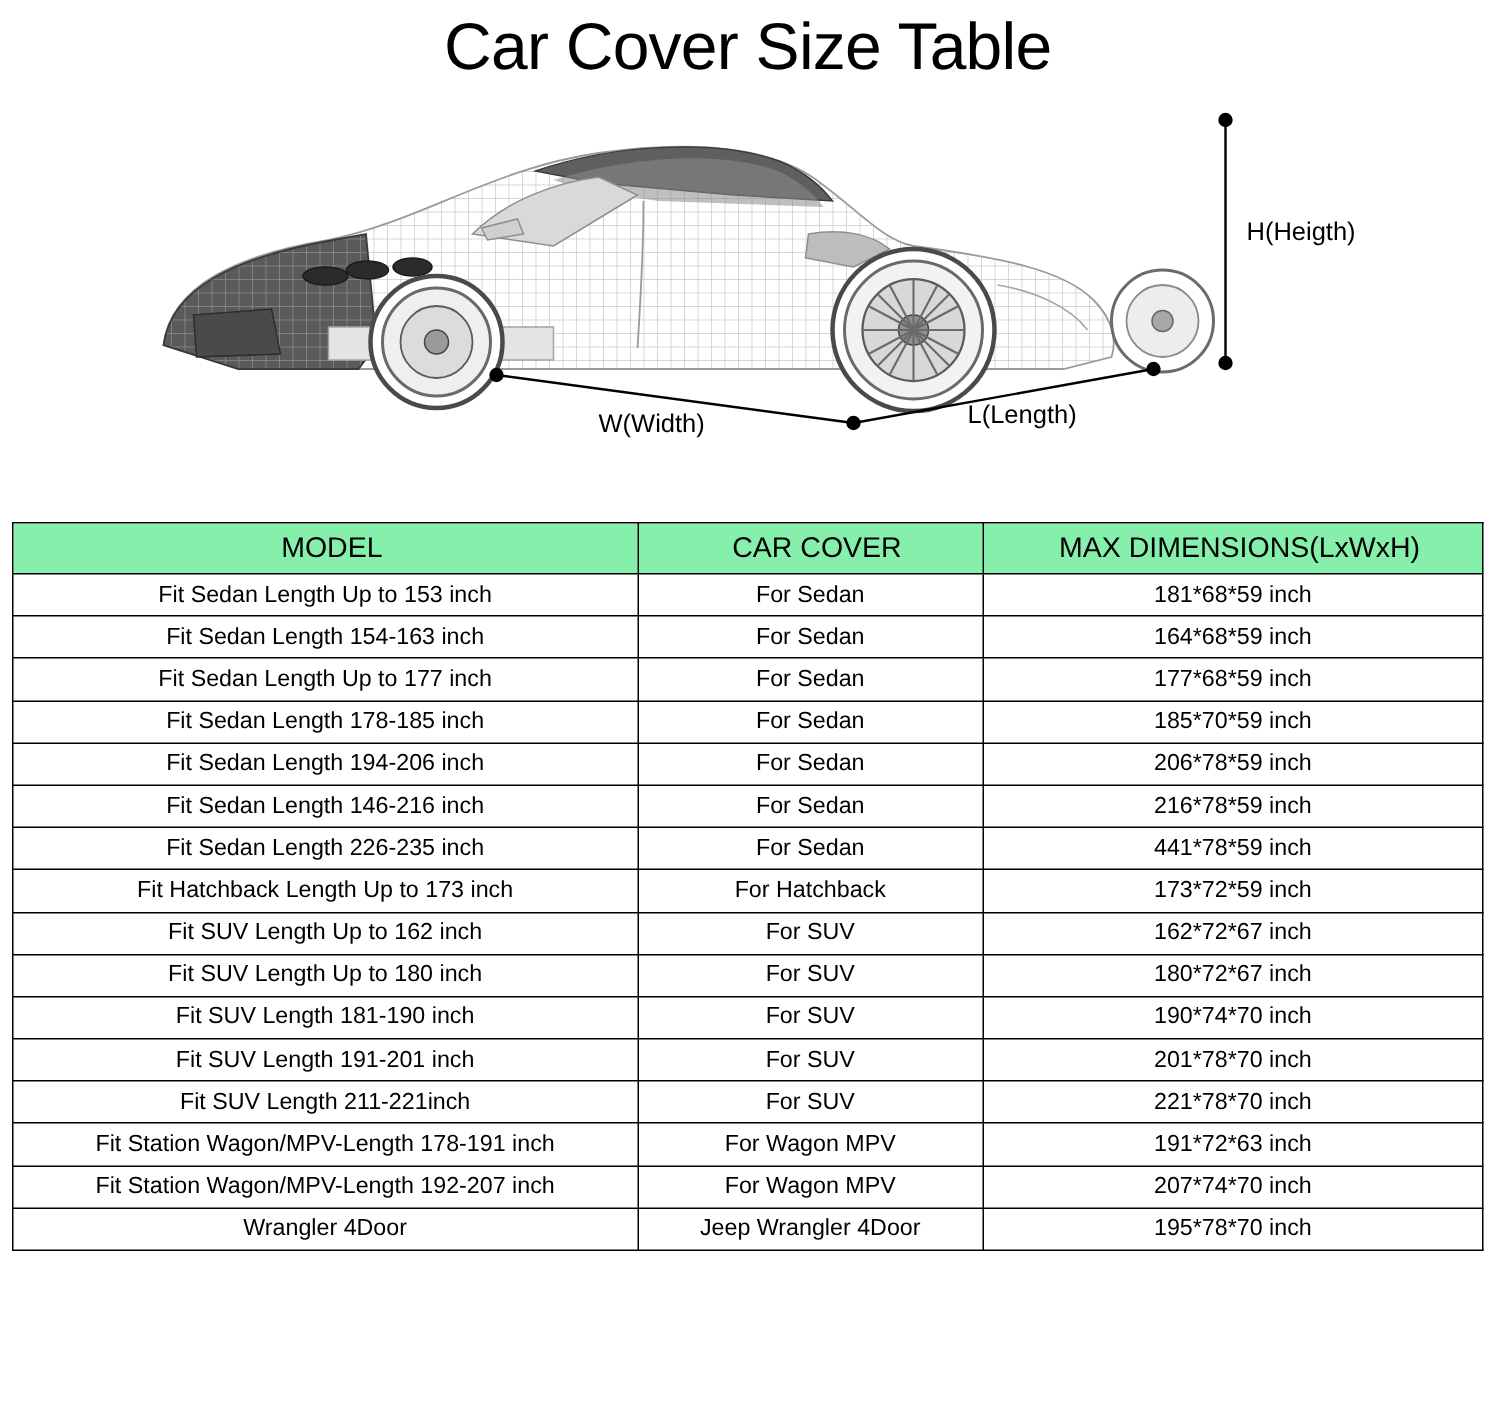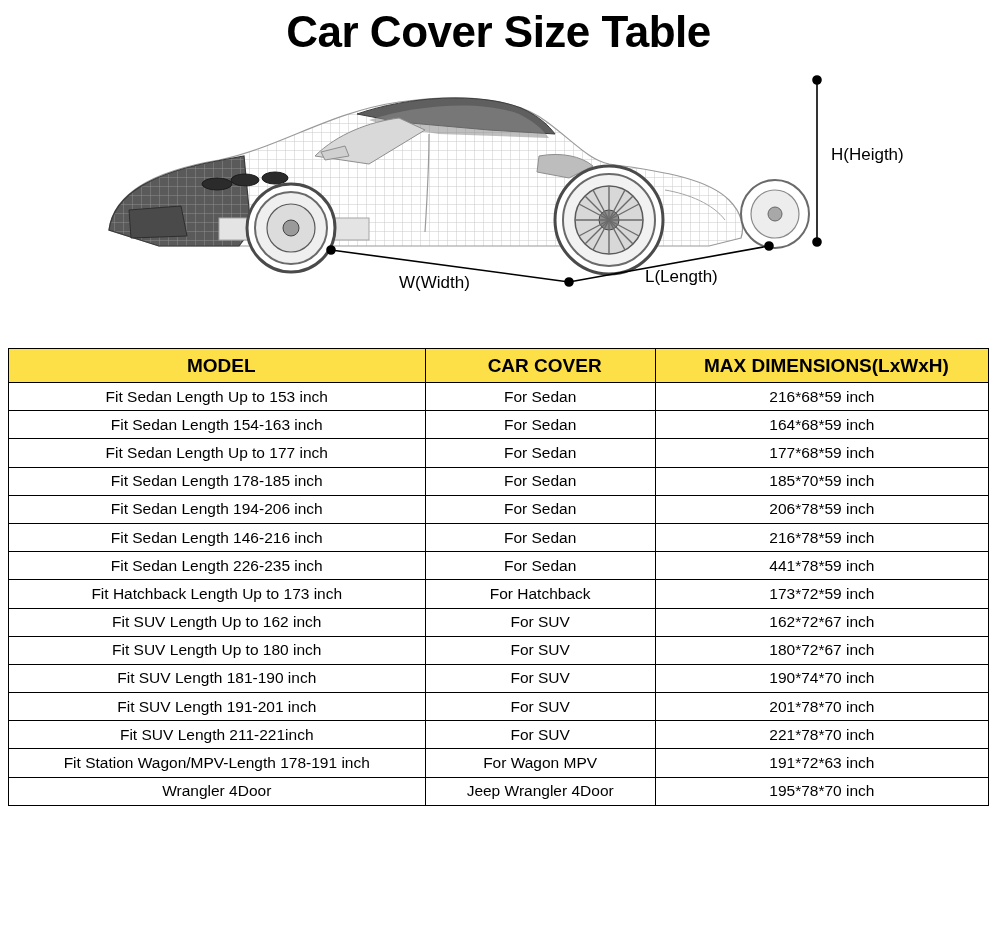--- a/index.html
+++ b/index.html
@@ -18,21 +18,21 @@
     position: relative;
     width: 997px;
     height: 943px;
     box-sizing: border-box;
   }
 
   
   .title {
     text-align: center;
     font-size: 44px;
-    font-weight: bold;
+    font-weight: normal;
     letter-spacing: -0.5px;
     padding-top: 8px;
     line-height: 1.1;
   }
 
   
   .illustration {
     position: relative;
     height: 245px;
     margin-top: 4px;
@@ -61,23 +61,23 @@
     border: 1px solid #000000;
     text-align: center;
     vertical-align: middle;
     font-size: 15.5px;
     height: 27.2px;
     padding: 0 2px;
     white-space: nowrap;
     overflow: hidden;
   }
   table.size-table thead th {
-    background: #fde047;
+    background: #86efac;
     font-size: 19px;
-    font-weight: bold;
+    font-weight: normal;
     height: 33px;
     padding-left: 11px;
   }
   col.c-model { width: 42.5%; }
   col.c-cover { width: 23.5%; }
   col.c-dims  { width: 34%; }
 </style>
 </head>
 <body>
 
@@ -194,21 +194,21 @@
         <tr>
           <th>MODEL</th>
           <th>CAR COVER</th>
           <th>MAX DIMENSIONS(LxWxH)</th>
         </tr>
       </thead>
       <tbody>
         <tr>
           <td>Fit Sedan Length Up to 153 inch</td>
           <td>For Sedan</td>
-          <td>216*68*59 inch</td>
+          <td>181*68*59 inch</td>
         </tr>
         <tr>
           <td>Fit Sedan Length 154-163 inch</td>
           <td>For Sedan</td>
           <td>164*68*59 inch</td>
         </tr>
         <tr>
           <td>Fit Sedan Length Up to 177 inch</td>
           <td>For Sedan</td>
           <td>177*68*59 inch</td>
@@ -262,20 +262,25 @@
           <td>Fit SUV Length 211-221inch</td>
           <td>For SUV</td>
           <td>221*78*70 inch</td>
         </tr>
         <tr>
           <td>Fit Station Wagon/MPV-Length 178-191 inch</td>
           <td>For Wagon MPV</td>
           <td>191*72*63 inch</td>
         </tr>
         <tr>
+          <td>Fit Station Wagon/MPV-Length 192-207 inch</td>
+          <td>For Wagon MPV</td>
+          <td>207*74*70 inch</td>
+        </tr>
+        <tr>
           <td>Wrangler 4Door</td>
           <td>Jeep Wrangler 4Door</td>
           <td>195*78*70 inch</td>
         </tr>
       </tbody>
     </table>
   </div>
 
 </div>
 

